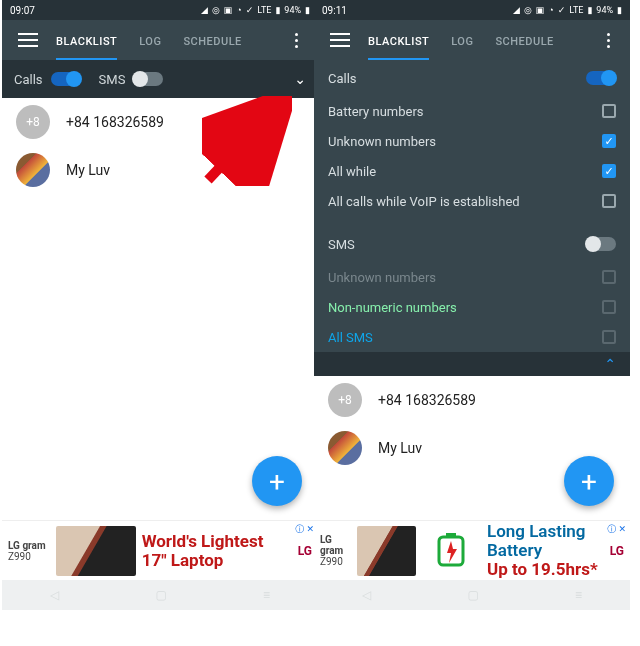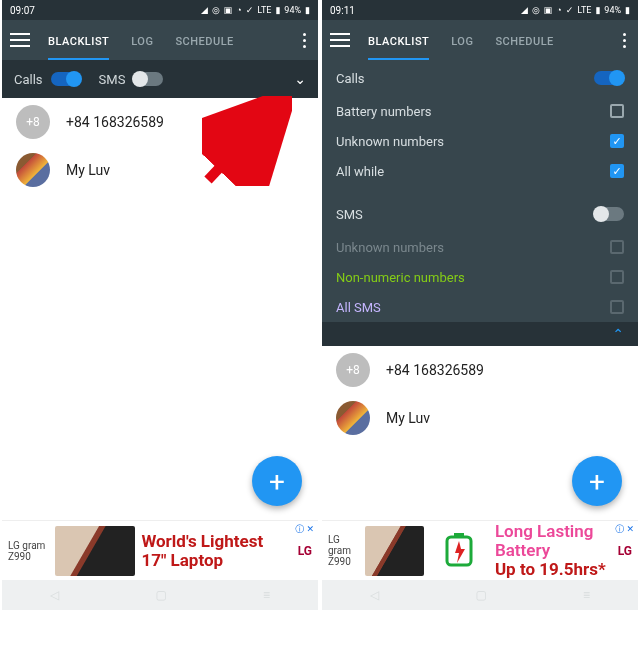--- a/index.html
+++ b/index.html
@@ -1,22 +1,22 @@
 <!DOCTYPE html>
 <html><head>
 <meta charset="utf-8">
 <style>
   * { box-sizing: border-box; margin: 0; padding: 0; }
   body { font-family: Roboto, Arial, sans-serif; background: #fff; width: 640px; height: 646px; position: relative; overflow: hidden; }
   .phone { position: absolute; top: 0; width: 316px; height: 610px; background: #fff; overflow: hidden; }
   .phone.left  { left: 2px; }
-  .phone.right { left: 322px; }
+  .phone.right { left: 314px; }
   .status-bar { height: 20px; background: #273238; color: #fff; display: flex; justify-content: space-between; align-items: center; padding: 0 8px; font-size: 10px; }
   .status-icons { display: flex; gap: 4px; align-items: center; font-size: 9px; }
-  .app-bar { height: 40px; background: #37464d; display: flex; align-items: center; padding: 0 8px; color: #fff; }
+  .app-bar { height: 40px; background: #37464d; display: flex; align-items: center; padding: 0 16px; color: #fff; }
   .hamburger { width: 20px; height: 14px; display: flex; flex-direction: column; justify-content: space-between; margin-right: 18px; }
   .hamburger span { height: 2px; background: #fff; display: block; }
   .tabs { display: flex; gap: 22px; flex: 1; font-size: 11px; font-weight: 500; letter-spacing: .5px; }
   .tab { color: #9aa8ae; padding: 12px 0 10px; position: relative; }
   .tab.active { color: #fff; }
   .tab.active::after { content:""; position:absolute; left:0; right:0; bottom:-2px; height:2px; background:#2196f3; }
   .more-dots { display:flex; flex-direction:column; gap:3px; padding:4px; }
   .more-dots span { width:3px; height:3px; background:#fff; border-radius:50%; }
   .quickbar { height: 38px; background: #273238; display: flex; align-items: center; padding: 0 12px; color: #d0d7da; font-size: 13px; gap: 8px; position: relative; }
   .switch { width: 30px; height: 14px; border-radius: 8px; position: relative; }
@@ -28,21 +28,21 @@
   .row { display:flex; align-items:center; height:48px; padding:0 14px; font-size:14px; color:#222; gap:16px; }
   .avatar { width:34px; height:34px; border-radius:50%; display:flex; align-items:center; justify-content:center; font-size:12px; color:#fff; }
   .avatar.gray { background:#bdbdbd; }
   .avatar.img  { background: linear-gradient(135deg,#8a5a32 30%,#c24a3a 31%,#f0b43a 60%,#5a6ea0 61%); }
   .fab { position:absolute; right:16px; width:50px; height:50px; border-radius:50%; background:#2196f3; color:#fff; display:flex; align-items:center; justify-content:center; font-size:28px; box-shadow:0 3px 6px rgba(0,0,0,.3); }
   .phone.left  .fab { bottom: 104px; }
   .phone.right .fab { bottom: 104px; }
   .ad { position:absolute; bottom:30px; left:0; right:0; height:60px; background:#fff; display:flex; align-items:center; padding:4px 6px; gap:6px; border-top:1px solid #eee; font-size:10px; }
   .ad .prod { width:80px; height:50px; background:linear-gradient(120deg,#dac6b2 40%,#8a3a2a 41%,#8a3a2a 46%,#222 47%); border-radius:2px; }
   .ad .txt { color:#bf1818; font-weight:700; font-size:17px; line-height:1.1; }
-  .ad .brand { color:#444; font-size:10px; font-weight:400; margin-right:4px; }
+  .ad .brand { color:#444; font-size:10px; font-weight:700; margin-right:4px; }
   .ad .adx { position:absolute; top:2px; right:4px; font-size:9px; color:#1a73e8; }
   .navbar { position:absolute; bottom:0; left:0; right:0; height:30px; background:#eef0f1; display:flex; justify-content:space-around; align-items:center; color:#d8dcdd; font-size:12px; }
   
   .panel { background:#37464d; color:#d7dee1; font-size:13px; }
   .panel .prow { display:flex; align-items:center; height:30px; padding:0 14px; justify-content:space-between; }
   .panel .prow.section { height:36px; }
   .checkbox { width:14px; height:14px; border:2px solid #9aa8ae; border-radius:2px; display:flex; align-items:center; justify-content:center; font-size:11px; color:#fff; }
   .checkbox.checked { background:#2196f3; border-color:#2196f3; }
   .checkbox.disabled { border-color:#5a686f; }
   .collapse-bar { height:24px; background:#273238; display:flex; justify-content:flex-end; align-items:center; padding-right:14px; color:#2196f3; font-size:14px; }
@@ -173,36 +173,40 @@
       <div class="checkbox"></div>
     </div>
     <div class="prow">
       <span>Unknown numbers</span>
       <div class="checkbox checked">✓</div>
     </div>
     <div class="prow">
       <span>All while</span>
       <div class="checkbox checked">✓</div>
     </div>
+    <div class="prow">
+      <span>All calls while VoIP is established</span>
+      <div class="checkbox"></div>
+    </div>
     <div style="height:10px"></div>
     <div class="prow section">
       <span>SMS</span>
       <div class="switch off">
           <div class="knob"></div>
         </div>
     </div>
     <div class="prow" style="color:#7a878d">
       <span>Unknown numbers</span>
       <div class="checkbox disabled"></div>
     </div>
-    <div class="prow" style="color:#84cc16">
+    <div class="prow" style="color:#86efac">
       <span>Non-numeric numbers</span>
       <div class="checkbox disabled"></div>
     </div>
-    <div class="prow" style="color:#c4b5fd">
+    <div class="prow" style="color:#0ea5e9">
       <span>All SMS</span>
       <div class="checkbox disabled"></div>
     </div>
     <div class="collapse-bar">
       <span>⌃</span>
     </div>
   </div>
   <div class="list">
     <div class="row">
       <div class="avatar gray">+8</div>
@@ -223,21 +227,21 @@
     </div>
     <div class="prod"></div>
     <div class="bat-icon">
       <svg width="40" height="40" viewBox="0 0 40 40">
           <rect x="8" y="6" width="24" height="28" rx="4" fill="none" stroke="#1daa3a" stroke-width="3"></rect>
           <rect x="15" y="2" width="10" height="4" fill="#1daa3a"></rect>
           <path d="M20 10 L16 22 L20 22 L18 32 L26 18 L22 18 Z" fill="#d22"></path>
         </svg>
     </div>
     <div class="txt">
-      <div style="color:#ec4899;font-weight:600">Long Lasting Battery</div>
+      <div style="color:#0369a1;font-weight:600">Long Lasting Battery</div>
       <div>Up to 19.5hrs*</div>
     </div>
     <div style="color:#a50034;font-weight:700;margin-left:auto;font-size:12px">LG</div>
     <span class="adx">ⓘ ✕</span>
   </div>
   <div class="navbar">
     <span>◁</span>
     <span>▢</span>
     <span>≡</span>
   </div>

